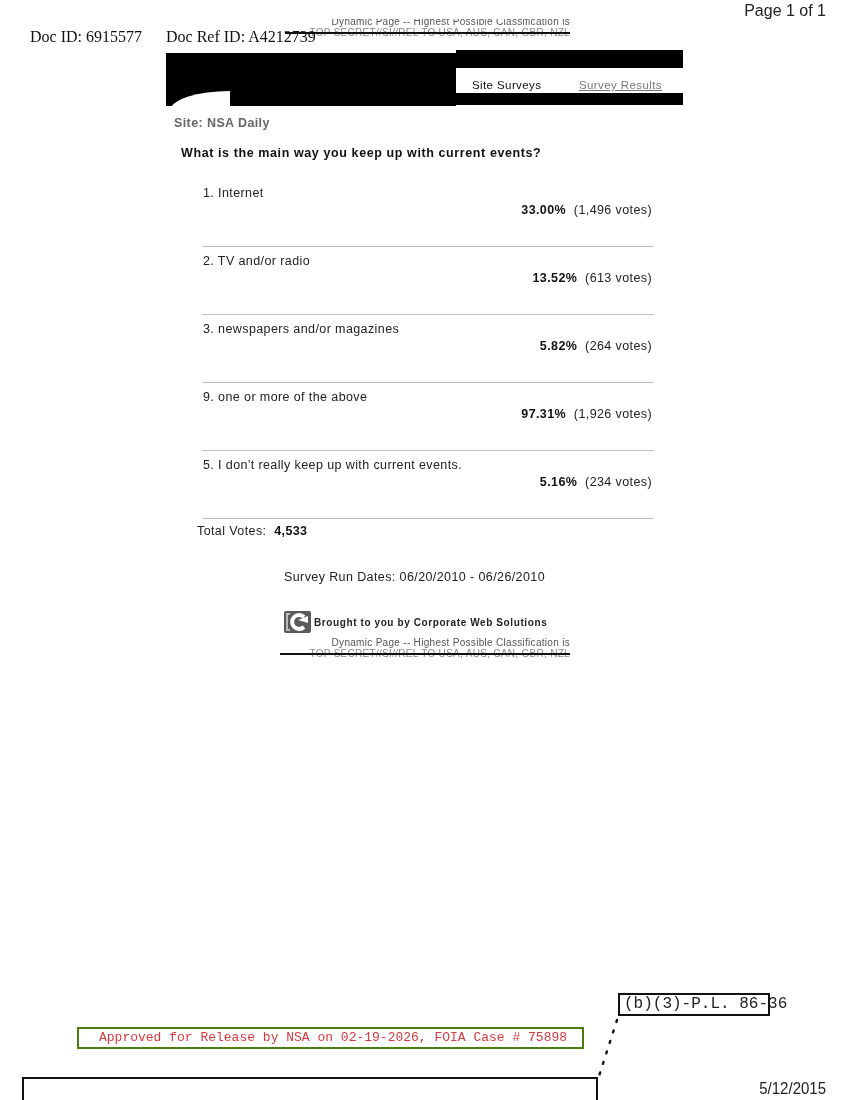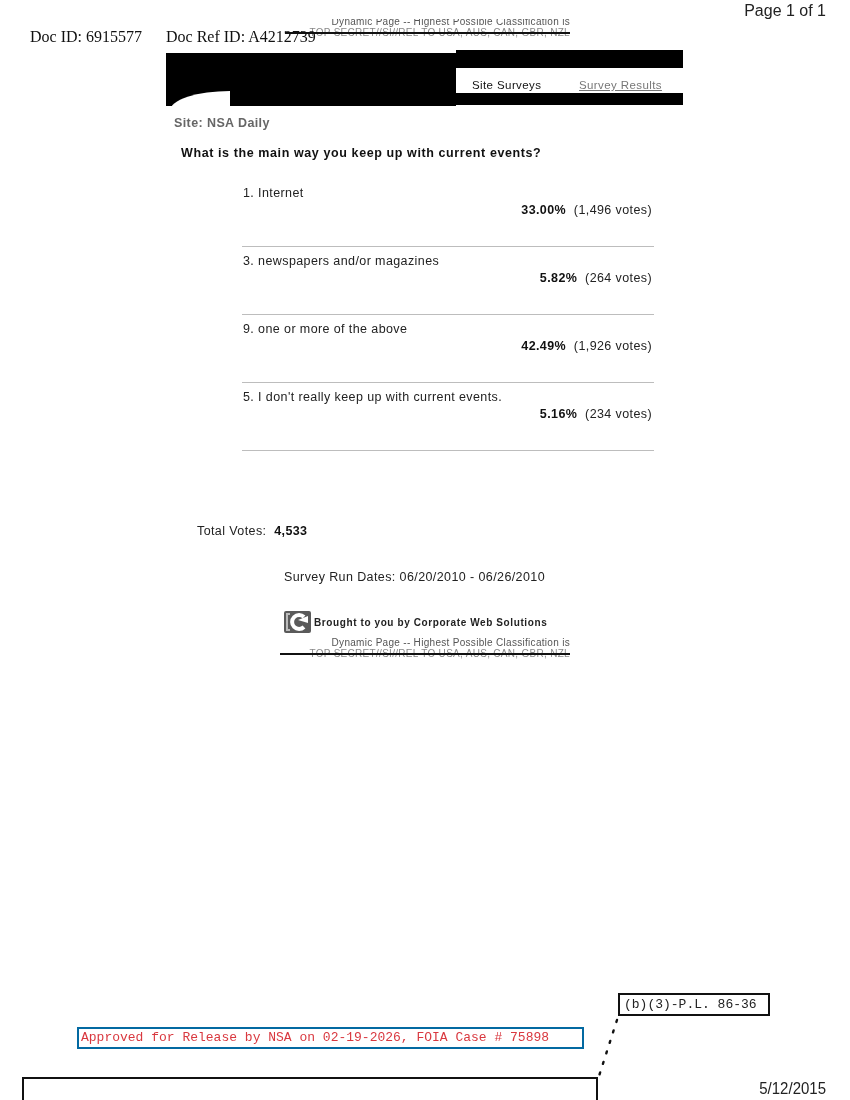--- a/index.html
+++ b/index.html
@@ -26,37 +26,37 @@
   .header-right-top { left: 456px; top: 50px; width: 227px; height: 18px; background: #000; }
   .header-right-bottom { left: 456px; top: 93px; width: 227px; height: 12px; background: #000; }
   .nav { left: 456px; top: 79px; width: 227px; height: 14px; font-size: 11.5px; letter-spacing: 0.4px; }
   .nav-site-surveys { position: absolute; left: 16px; top: 0; font-weight: normal; color: #111; }
   .nav-survey-results { position: absolute; left: 123px; top: 0; color: #777; text-decoration: underline; }
 
   .site-label { left: 174px; top: 116px; font-size: 12.5px; font-weight: bold; color: #666; letter-spacing: 0.4px; }
   .question { left: 181px; top: 146px; font-size: 12.5px; font-weight: bold; color: #111; letter-spacing: 0.6px; }
 
   .answers { left: 202px; top: 186px; width: 452px; }
-  .answer { position: relative; height: 68px; margin-left: 40px; }
+  .answer { position: relative; height: 68px; }
   .answer .label { position: absolute; left: 1px; top: 0; font-size: 12.5px; color: #222; letter-spacing: 0.4px; }
   .answer .result { position: absolute; right: 2px; top: 17px; font-size: 12.5px; color: #222; letter-spacing: 0.4px; }
   .answer .pct { font-weight: bold; color: #111; }
   .answer .divider { position: absolute; left: 0; right: 0; top: 60px; height: 1px; background: #bdbdbd; }
 
   .total { left: 197px; top: 524px; font-size: 12.5px; color: #222; letter-spacing: 0.4px; }
   .total b { color: #111; }
 
   .run-dates { left: 284px; top: 570px; font-size: 12.5px; color: #222; letter-spacing: 0.4px; }
 
   .cws-logo { left: 284px; top: 611px; width: 27px; height: 22px; background: #5a5a5a; border-radius: 2px; }
   .cws-logo svg { display: block; }
   .brought { left: 314px; top: 617px; font-size: 10px; font-weight: bold; color: #222; letter-spacing: 0.6px; }
 
-  .foia { left: 77px; top: 1027px; width: 507px; height: 22px; border: 2px solid #0369a1; font-family: "Liberation Mono", monospace; font-size: 13px; color: #d9383f; padding-left: 2px; line-height: 18px; white-space: nowrap; }
-  .exemption { left: 618px; top: 993px; width: 152px; height: 23px; border: 2px solid #111; font-family: "Liberation Mono", monospace; font-size: 13px; color: #222; padding-left: 4px; line-height: 19px; white-space: nowrap; }
+  .foia { left: 77px; top: 1027px; width: 507px; height: 22px; border: 2px solid #4d7c0f; font-family: "Liberation Mono", monospace; font-size: 13px; color: #d9383f; padding-left: 20px; line-height: 18px; white-space: nowrap; }
+  .exemption { left: 618px; top: 993px; width: 152px; height: 23px; border: 2px solid #111; font-family: "Liberation Mono", monospace; font-size: 16px; color: #222; padding-left: 4px; line-height: 19px; white-space: nowrap; }
   .dotted-leader { left: 597px; top: 1018px; width: 22px; height: 60px; }
   .redact-box { left: 22px; top: 1077px; width: 576px; height: 40px; border: 2px solid #111; border-bottom: none; }
   .print-date { right: 24px; top: 1080px; font-size: 15px; color: #222; transform: scaleY(1.08); }
 </style>
 </head>
 <body>
 
 <div class="abs doc-id">Doc ID: 6915577</div>
 <div class="abs doc-ref">Doc Ref ID: A4212739</div>
 <div class="abs page-num">Page 1 of 1</div>
@@ -81,27 +81,32 @@
 <div class="abs site-label">Site: NSA Daily</div>
 <div class="abs question">What is the main way you keep up with current events?</div>
 
 <div class="abs answers">
   <div class="answer">
     <span class="label">1. Internet</span>
     <span class="result"><span class="pct">33.00%</span>&nbsp; <span>(1,496 votes)</span></span>
     <div class="divider"></div>
   </div>
   <div class="answer">
+    <span class="label">2. TV and/or radio</span>
+    <span class="result"><span class="pct">13.52%</span>&nbsp; <span>(613 votes)</span></span>
+    <div class="divider"></div>
+  </div>
+  <div class="answer">
     <span class="label">3. newspapers and/or magazines</span>
     <span class="result"><span class="pct">5.82%</span>&nbsp; <span>(264 votes)</span></span>
     <div class="divider"></div>
   </div>
   <div class="answer">
     <span class="label">9. one or more of the above</span>
-    <span class="result"><span class="pct">42.49%</span>&nbsp; <span>(1,926 votes)</span></span>
+    <span class="result"><span class="pct">97.31%</span>&nbsp; <span>(1,926 votes)</span></span>
     <div class="divider"></div>
   </div>
   <div class="answer">
     <span class="label">5. I don't really keep up with current events.</span>
     <span class="result"><span class="pct">5.16%</span>&nbsp; <span>(234 votes)</span></span>
     <div class="divider"></div>
   </div>
 </div>
 
 <div class="abs total">

